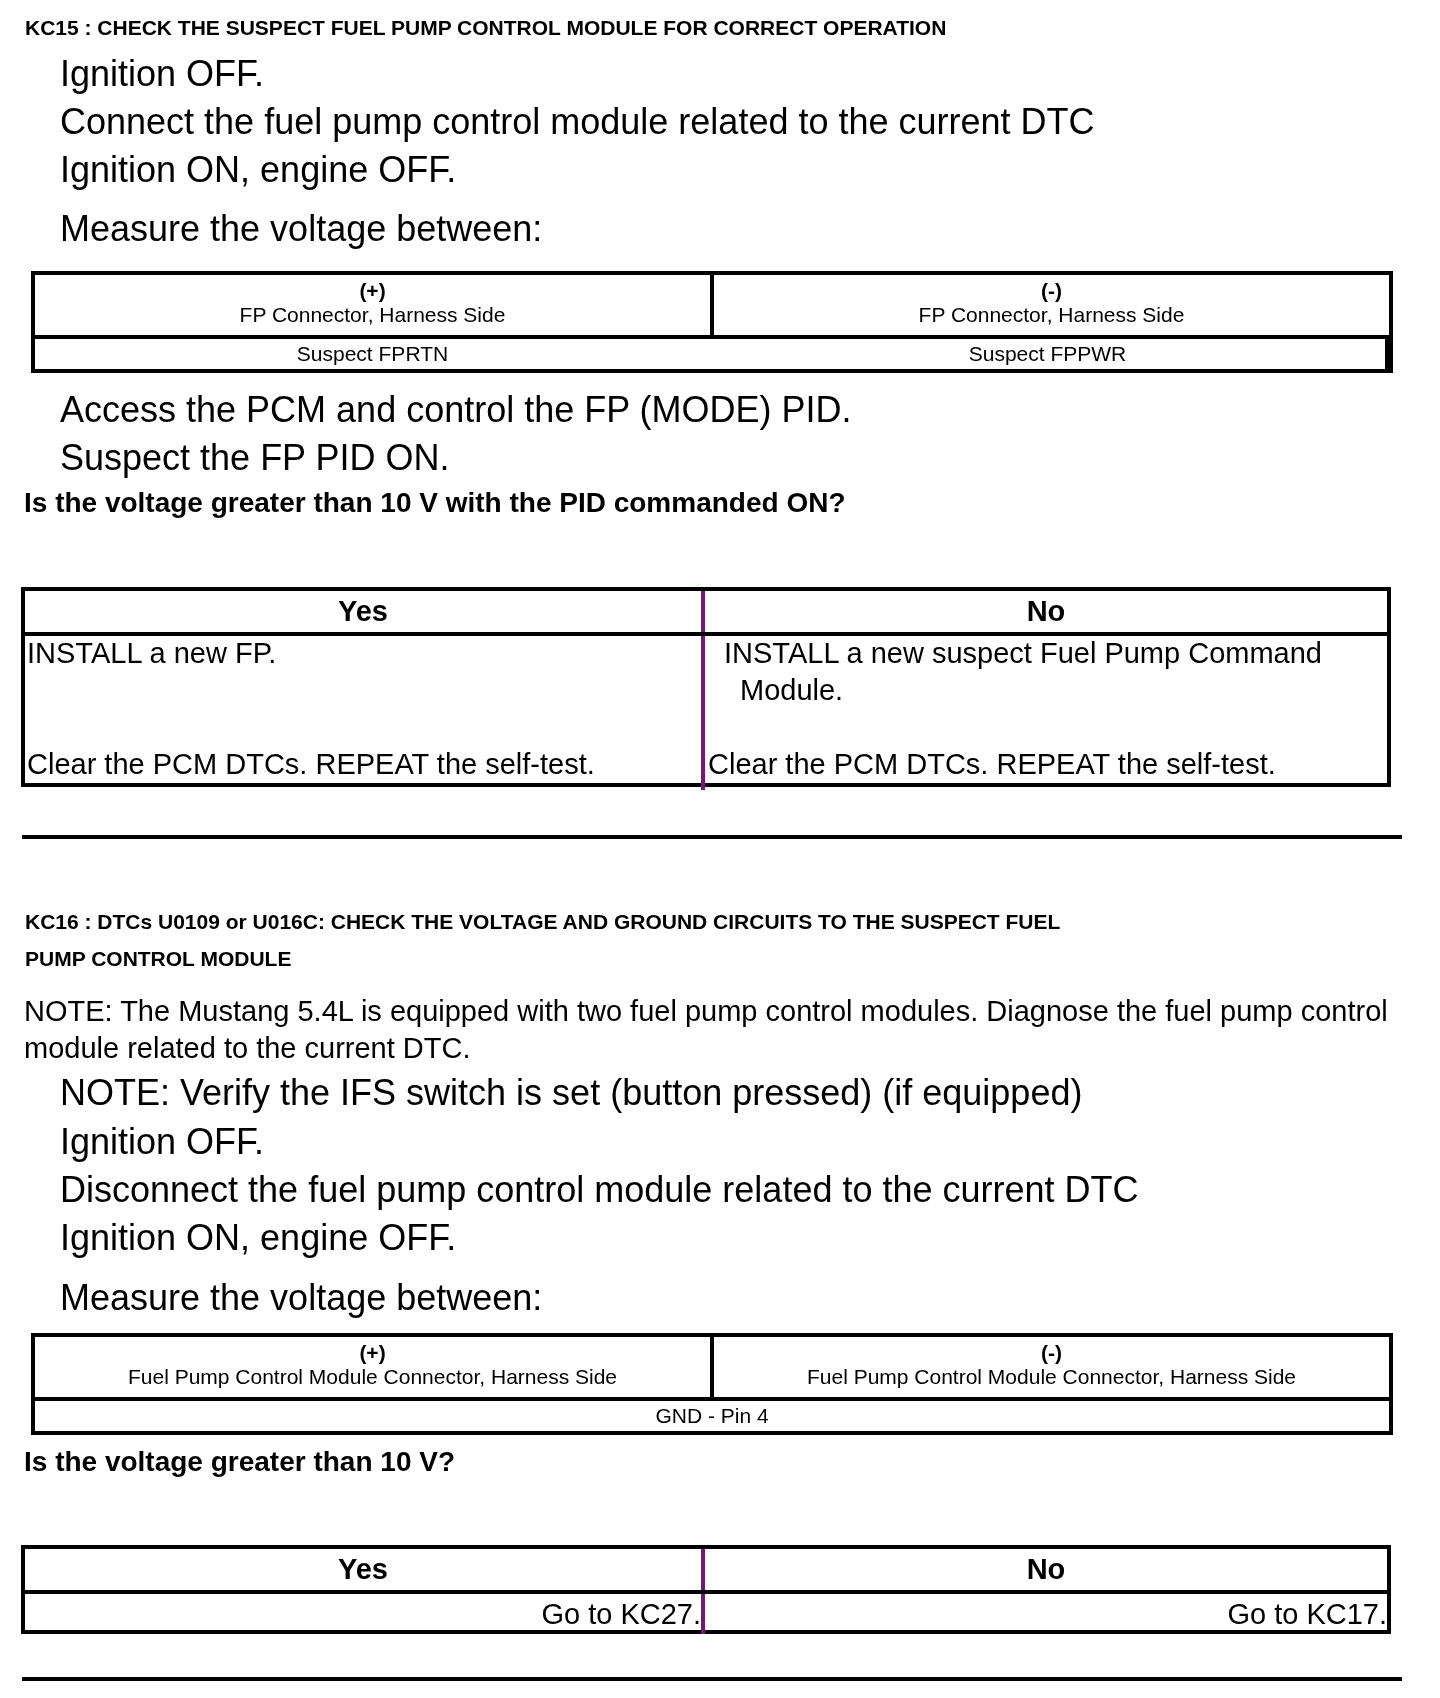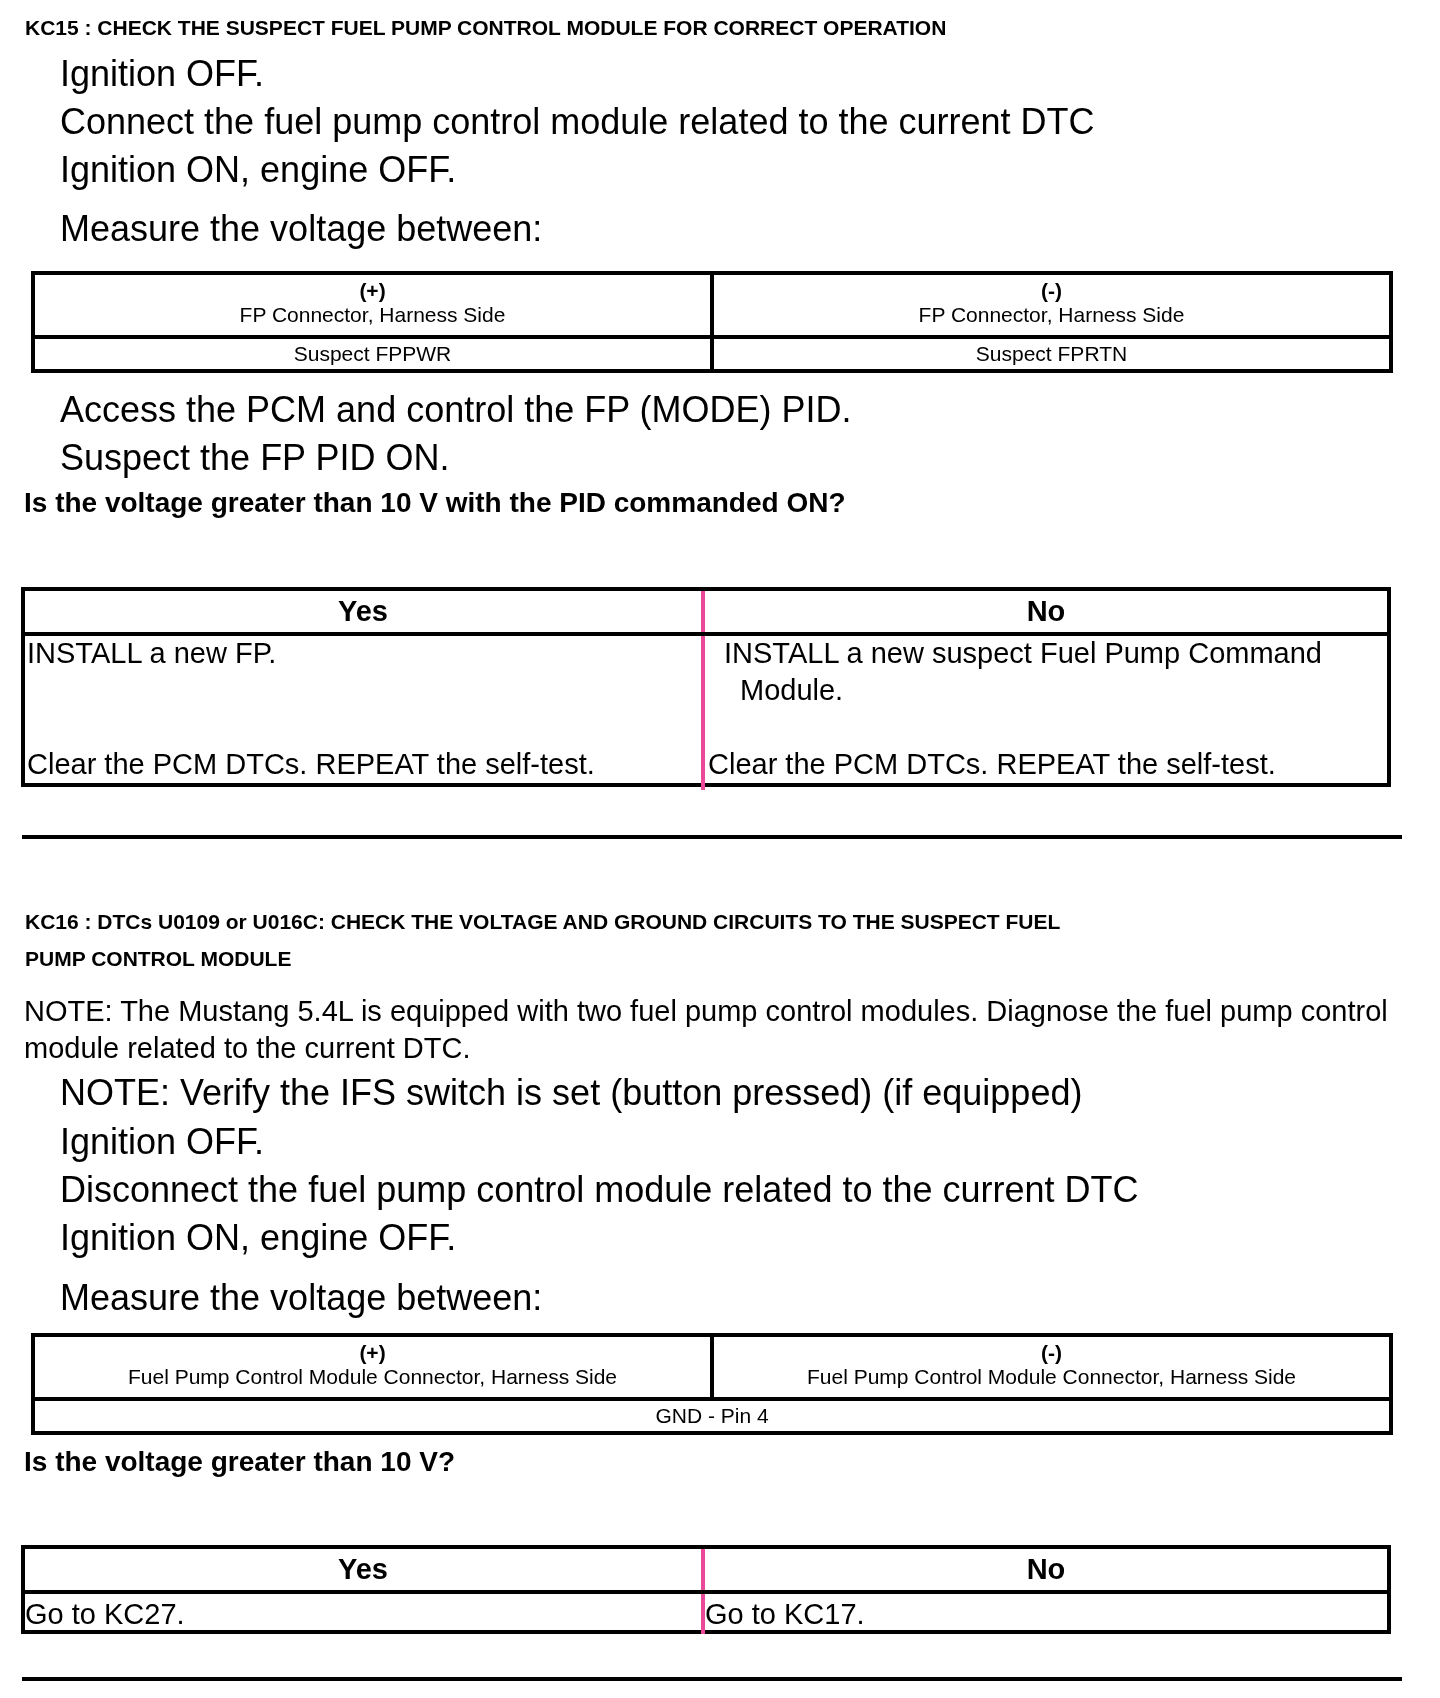--- a/index.html
+++ b/index.html
@@ -23,26 +23,26 @@
   .mcell.left { border-right: 4px solid #000; }
   .mrow.top .mcell { padding-top: 4px; }
   .mrow.bot .mcell { line-height: 30px; }
   .sign { font-weight: bold; display: block; }
 
   
   .yntable { position: absolute; left: 21px; width: 1370px; border: 4px solid #000; box-sizing: border-box; }
   .ynhead { display: flex; height: 41px; border-bottom: 4px solid #000; }
   .ynbody { display: flex; }
   .yncell { flex: 1; box-sizing: border-box; font-size: 29px; }
-  .yncell.left { border-right: 4px solid #ec4899; flex: 0 0 680px; }
+  .yncell.left { border-right: 4px solid #701a75; flex: 0 0 680px; }
   .ynhead .yncell { text-align: center; font-weight: bold; line-height: 40px; }
   .ynbody.big { height: 154px; }
   .ynbody.big .yncell { position: relative; }
   .ynbody.small { height: 40px; }
-  .ynbody.small .yncell { text-align: left; line-height: 40px; }
+  .ynbody.small .yncell { text-align: right; line-height: 40px; }
   .cell-line { position: absolute; white-space: nowrap; line-height: 34px; }
 </style>
 </head>
 <body>
 
 <div class="abs heading" style="top:16px;">KC15 : CHECK THE SUSPECT FUEL PUMP CONTROL MODULE FOR CORRECT OPERATION</div>
 <div class="abs para" style="top:58px;">Ignition OFF.</div>
 <div class="abs para" style="top:106px;">Connect the fuel pump control module related to the current DTC</div>
 <div class="abs para" style="top:154px;">Ignition ON, engine OFF.</div>
 <div class="abs para" style="top:213px;">Measure the voltage between:</div>
@@ -52,22 +52,22 @@
     <div class="mcell left">
       <span class="sign">(+)</span>
       <span>FP Connector, Harness Side</span>
     </div>
     <div class="mcell">
       <span class="sign">(-)</span>
       <span>FP Connector, Harness Side</span>
     </div>
   </div>
   <div class="mrow bot">
+    <div class="mcell">Suspect FPRTN</div>
     <div class="mcell left">Suspect FPPWR</div>
-    <div class="mcell">Suspect FPRTN</div>
   </div>
 </div>
 
 <div class="abs para" style="top:394px;">Access the PCM and control the  FP (MODE) PID.</div>
 <div class="abs para" style="top:442px;">Suspect the FP  PID ON.</div>
 <div class="abs q" style="top:487px;">Is the voltage greater than 10 V with the PID commanded ON?</div>
 
 <div class="yntable" style="top:587px; height:200px;">
   <div class="ynhead">
     <div class="yncell left">Yes</div>

